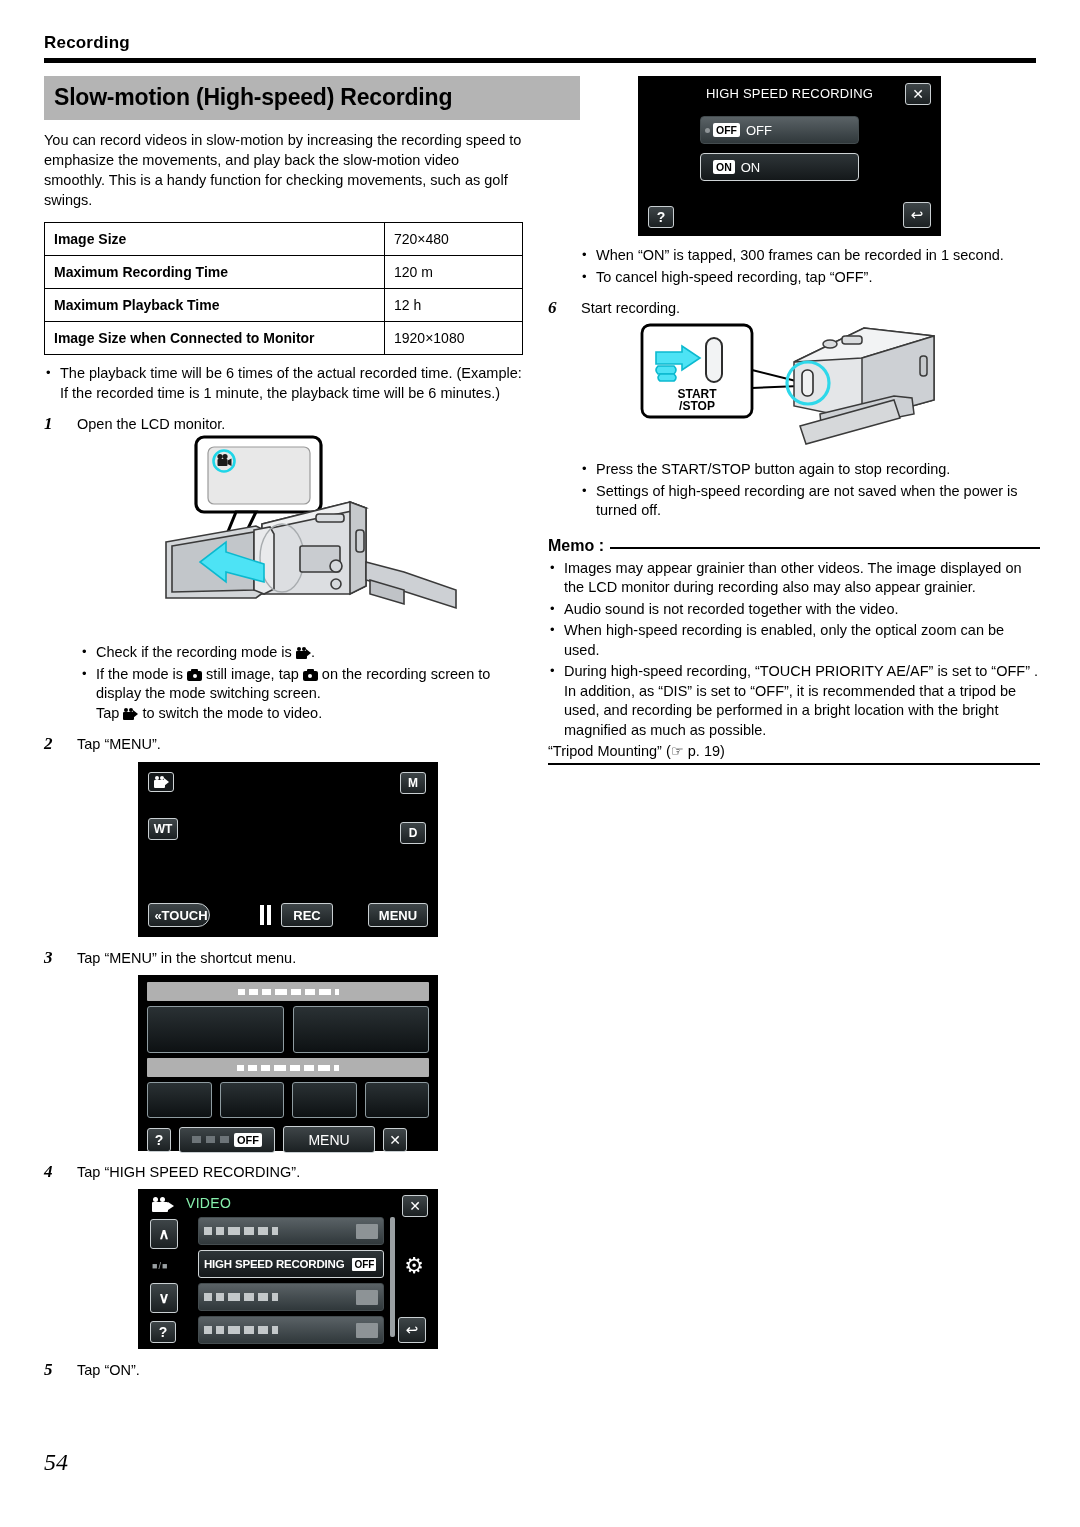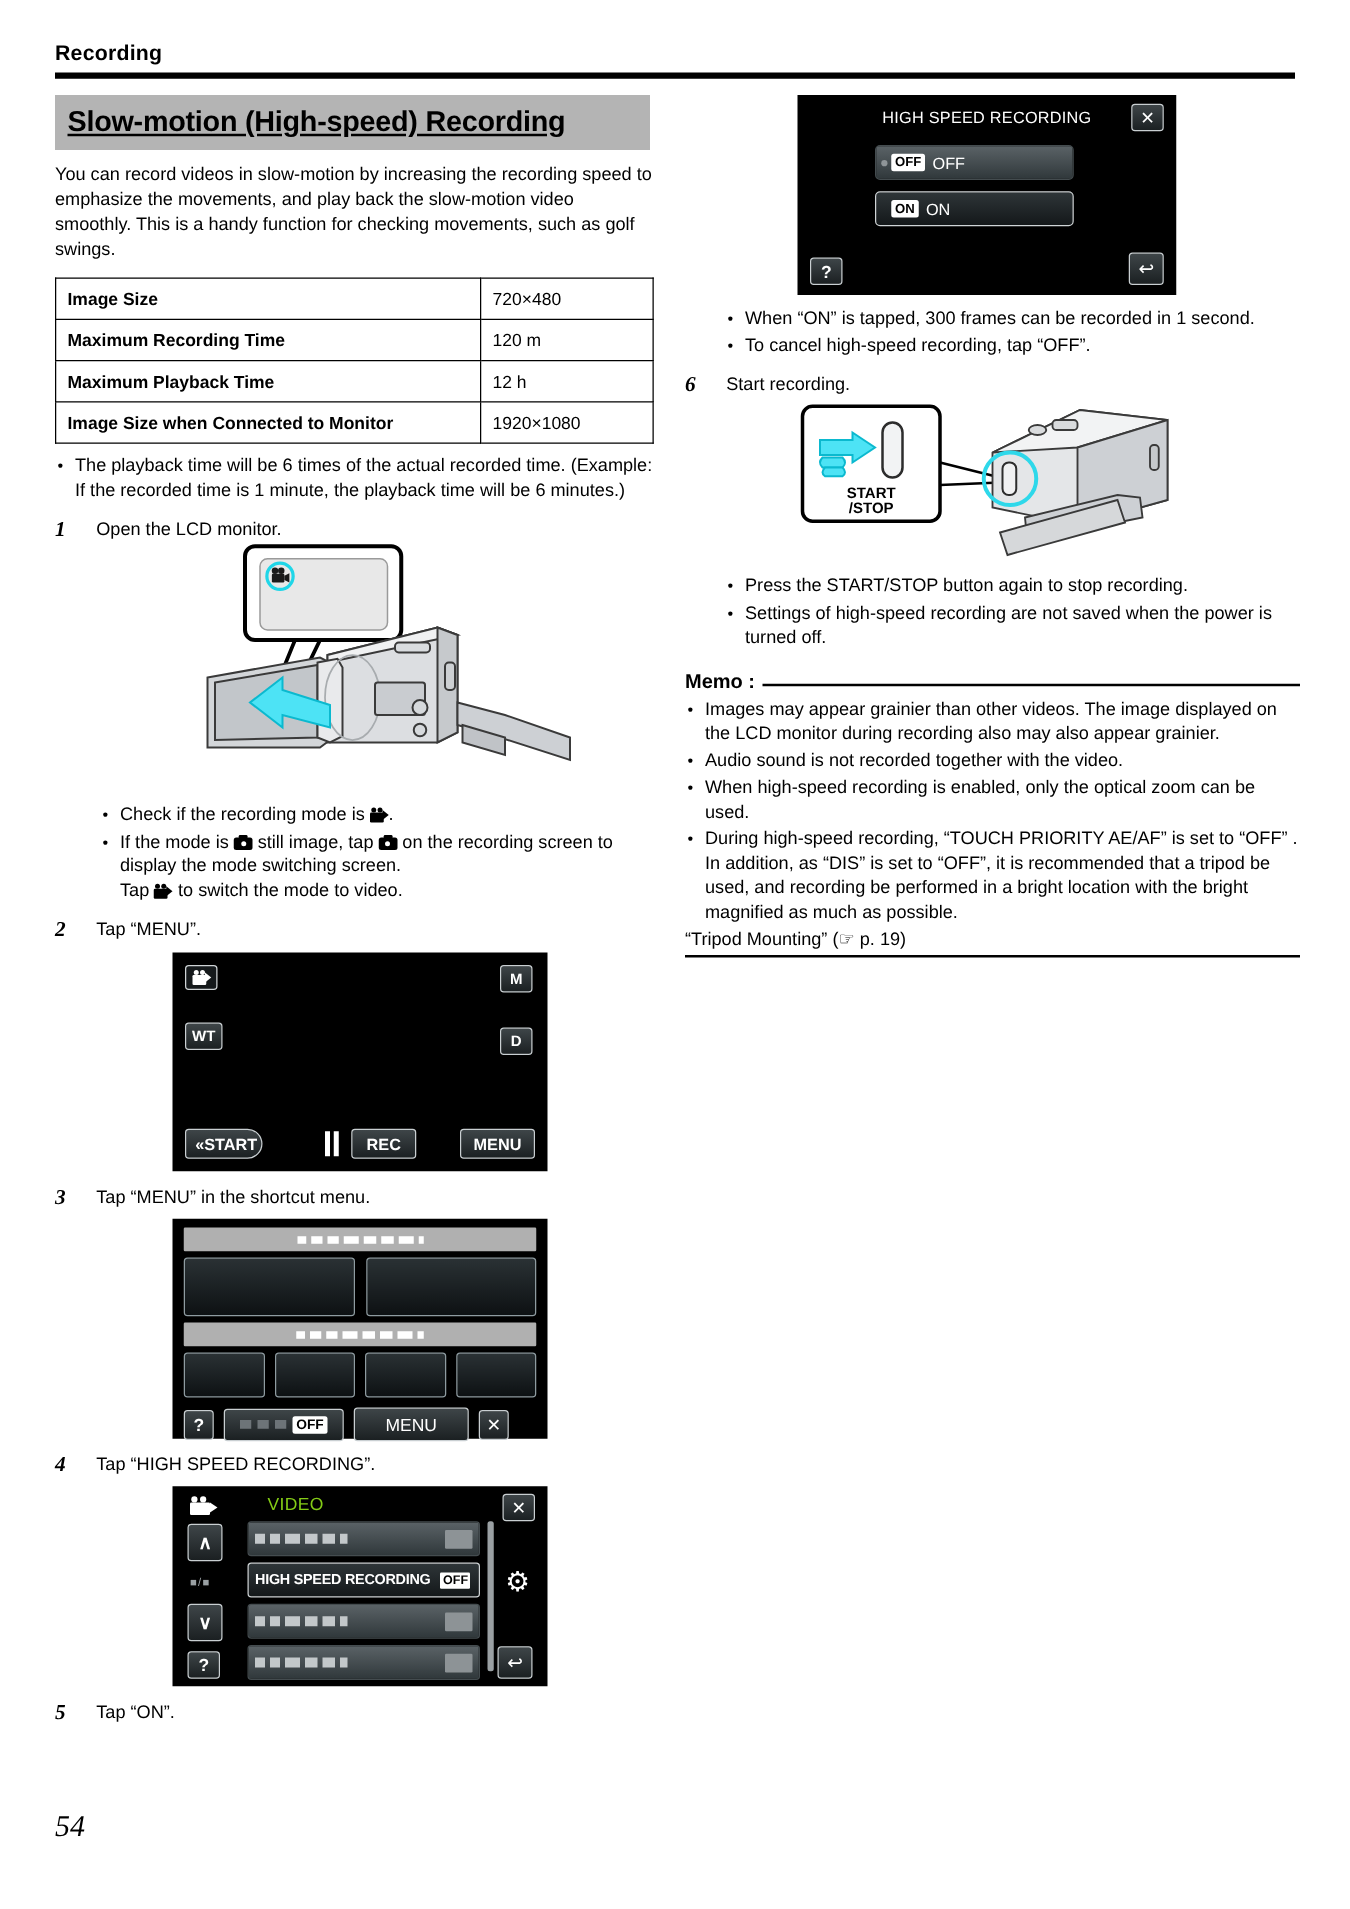--- a/index.html
+++ b/index.html
@@ -27,22 +27,21 @@
   
   .col-left  { position:absolute; left:44px;  top:76px;  width:480px; }
   .col-right { position:absolute; left:548px; top:76px;  width:492px; }
 
   
   .sec-bar {
     background:#b4b4b4;
     padding:8px 10px 9px 10px;
     font-size:23px; font-weight:bold;
     letter-spacing:-0.2px;
-    width:476px;
-    text-decoration:underline;
+    width:536px;
   }
 
   
   .para {
     font-size:14.5px; line-height:20px; margin-top:10px; width:478px;
   }
 
   
   table.spec {
     border-collapse:collapse; margin-top:12px; width:478px;
@@ -152,21 +151,21 @@
      padding:0 3px;border-radius:2px;line-height:14px;}
   .scr3 .menu { width:92px;height:27px; border:1.5px solid #c9cfd2; border-radius:3px;
      background:linear-gradient(#3e4548,#1b2022); display:flex;align-items:center;justify-content:center;
      font-size:14px;color:#fff;}
   .scr3 .x { width:24px;height:24px; border:1.5px solid #c9cfd2; border-radius:3px;
      background:linear-gradient(#3e4548,#1b2022); display:flex;align-items:center;justify-content:center;
      font-size:14px;color:#fff;}
 
   
   .scr4 { position:relative; width:300px; height:160px; margin:7px 0 0 94px; background:#000; }
-  .scr4 .title { position:absolute; left:48px; top:6px; font-size:14px; color:#84cc16; letter-spacing:.3px;margin-left:28px;}
+  .scr4 .title { position:absolute; left:48px; top:6px; font-size:14px; color:#86efac; letter-spacing:.3px;}
   .scr4 .camicon { position:absolute; left:14px; top:8px; width:22px; height:15px;}
   .scr4 .camicon .b{position:absolute;left:0;bottom:0;width:16px;height:10px;background:#fff;border-radius:1px;}
   .scr4 .camicon .l{position:absolute;right:0;bottom:2px;width:0;height:0;
       border-top:4px solid transparent;border-bottom:4px solid transparent;border-left:6px solid #fff;}
   .scr4 .camicon .r1{position:absolute;left:1px;top:0;width:5px;height:5px;border-radius:50%;background:#fff;}
   .scr4 .camicon .r2{position:absolute;left:8px;top:0;width:5px;height:5px;border-radius:50%;background:#fff;}
   .scr4 .close { position:absolute; right:10px; top:6px; width:26px;height:22px;
      border:1.5px solid #c9cfd2;border-radius:3px;background:linear-gradient(#3e4548,#1b2022);
      display:flex;align-items:center;justify-content:center;font-size:14px;color:#fff;}
   .scr4 .up,.scr4 .down { position:absolute; left:12px; width:28px;height:30px;
@@ -352,21 +351,21 @@
         <span class="ic ic-video">
             <i class="b"></i>
             <i class="l"></i>
             <i class="r1"></i>
             <i class="r2"></i>
           </span>
       </div>
       <div class="btn b-wt">WT</div>
       <div class="btn b-m">M</div>
       <div class="btn b-d">D</div>
-      <div class="btn b-play">«START</div>
+      <div class="btn b-play">«TOUCH</div>
       <div class="pause"><i></i><i></i></div>
       <div class="btn b-rec">REC</div>
       <div class="btn b-menu">MENU</div>
     </div>
 
 
     <div class="step">
       <span class="num">3</span>
       <span class="txt">Tap “MENU” in the shortcut menu.</span>
     </div>

